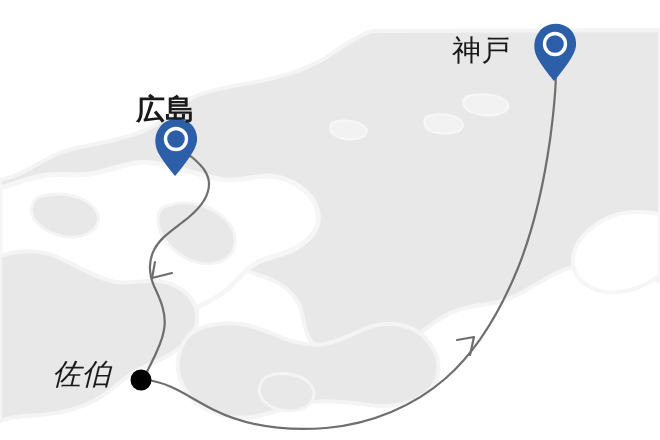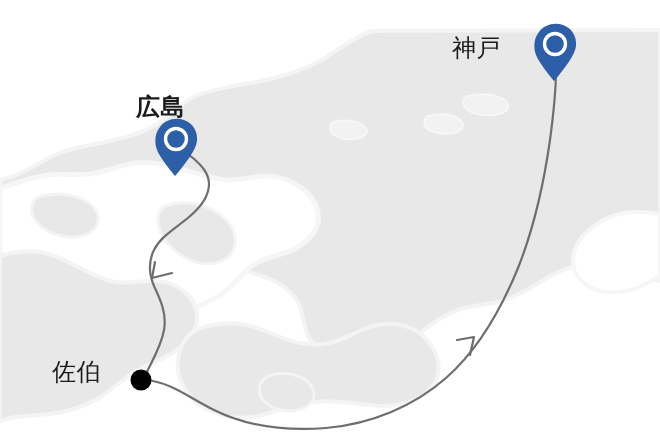--- a/index.html
+++ b/index.html
@@ -22,32 +22,32 @@
     position: absolute;
     top: 0;
     left: 0;
     width: 660px;
     height: 440px;
     display: block;
   }
   .place-label {
     position: absolute;
     font-family: "Liberation Sans", "DejaVu Sans", sans-serif;
-    font-size: 24px;
+    font-size: 29px;
     font-weight: 400;
     color: #1a1a1a;
     letter-spacing: 0.5px;
     white-space: nowrap;
     line-height: 1;
     text-align: right;
     -webkit-font-smoothing: antialiased;
   }
   #label-hiroshima { left: 136px; top: 95px; font-weight: bold; }
   #label-kobe      { left: 452px; top: 36px; }
-  #label-saiki     { left: 52px;  top: 360px; }
+  #label-saiki     { left: 52px;  top: 360px; font-style: italic; }
 </style>
 </head>
 <body>
 
 <div id="map-root">
 
   <svg id="map-svg" viewBox="0 0 660 440">
     <defs>
       <filter id="coast-soft" x="-10%" y="-10%" width="120%" height="120%">
         <feGaussianBlur stdDeviation="1.6"></feGaussianBlur>

